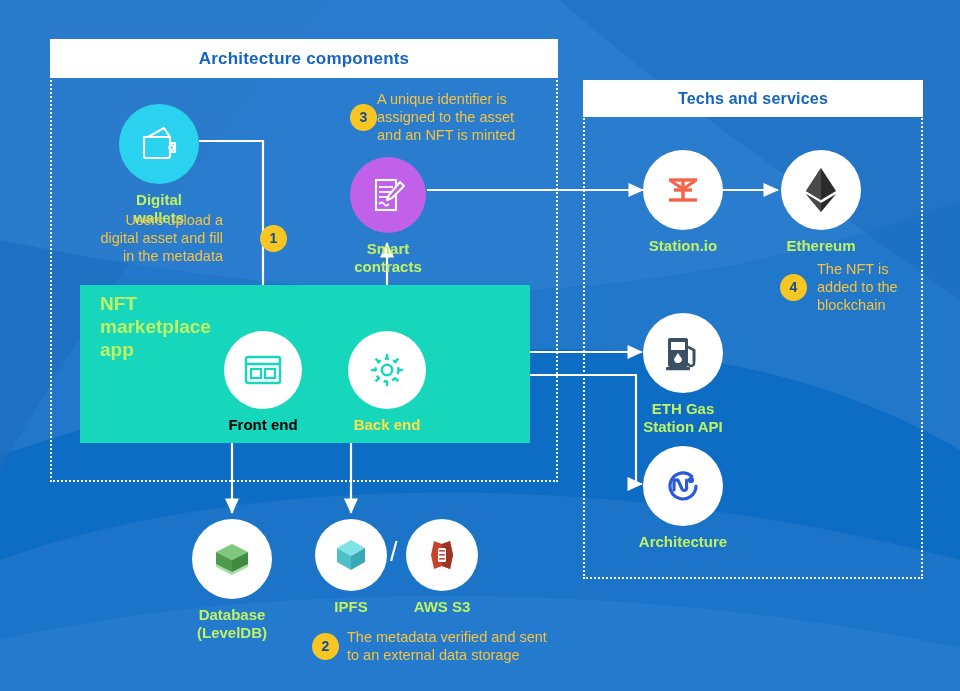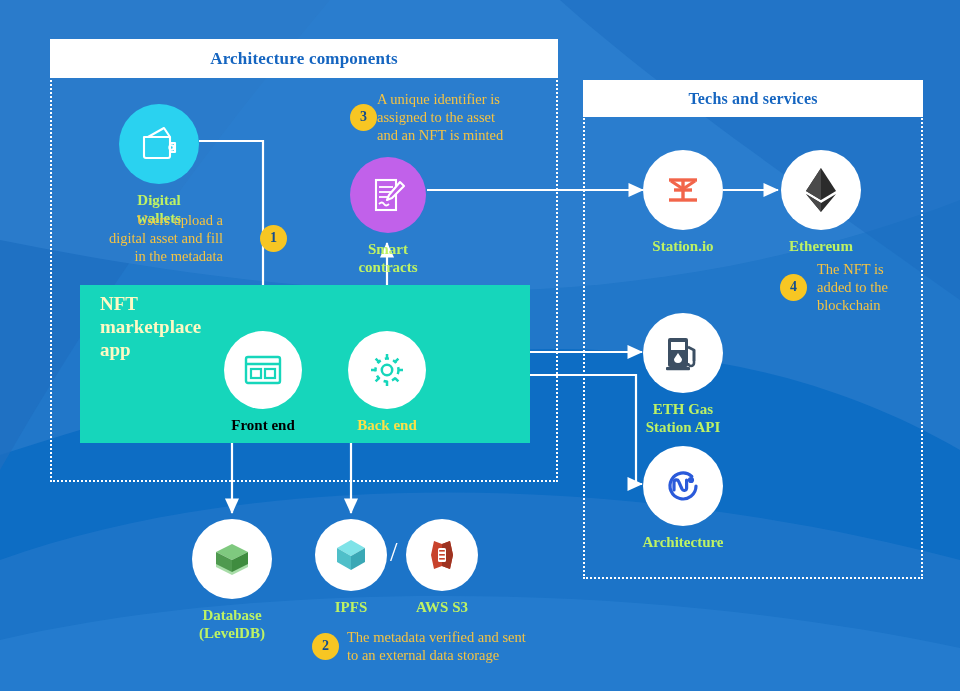--- a/index.html
+++ b/index.html
@@ -1,21 +1,21 @@
 <!DOCTYPE html>
 <html><head>
 <meta charset="utf-8">
 <style>
   html,body{margin:0;padding:0;}
   body{
     width:960px;height:691px;overflow:hidden;
     font-family:"Liberation Sans","DejaVu Sans",sans-serif;
     background:#0d6dc4;position:relative;
   }
-  #stage{position:absolute;inset:0;width:960px;height:691px;font-family:Liberation Serif, serif;}
+  #stage{position:absolute;inset:0;width:960px;height:691px;}
   .bg-svg{position:absolute;left:0;top:0;width:960px;height:691px;}
   .layer{position:absolute;left:0;top:0;width:960px;height:691px;}
 
   
   .panel{position:absolute;border:2px dotted #ffffff;box-sizing:border-box;}
   #panel-arch{left:50px;top:75px;width:508px;height:407px;}
   #panel-tech{left:583px;top:115px;width:340px;height:464px;}
 
   .panel-title{
     position:absolute;background:#ffffff;color:#1565c0;
@@ -25,21 +25,21 @@
   #title-arch{left:50px;top:39px;width:508px;height:39px;font-size:17px;}
   #title-tech{left:583px;top:80px;width:340px;height:37px;font-size:16px;}
 
   
   #app-box{
     position:absolute;left:80px;top:285px;width:450px;height:158px;
     background:#16d6bb;
   }
   #app-box-label{
     position:absolute;left:100px;top:292px;width:120px;
-    color:#fef9c3;font-weight:bold;font-size:19px;line-height:23px;
+    color:#bef264;font-weight:bold;font-size:19px;line-height:23px;
   }
 
   
   .node{position:absolute;display:flex;flex-direction:column;align-items:center;}
   .circle{
     border-radius:50%;display:flex;align-items:center;justify-content:center;
     box-sizing:border-box;
   }
   .node-label{
     color:#bef264;font-size:15px;font-weight:bold;text-align:center;

